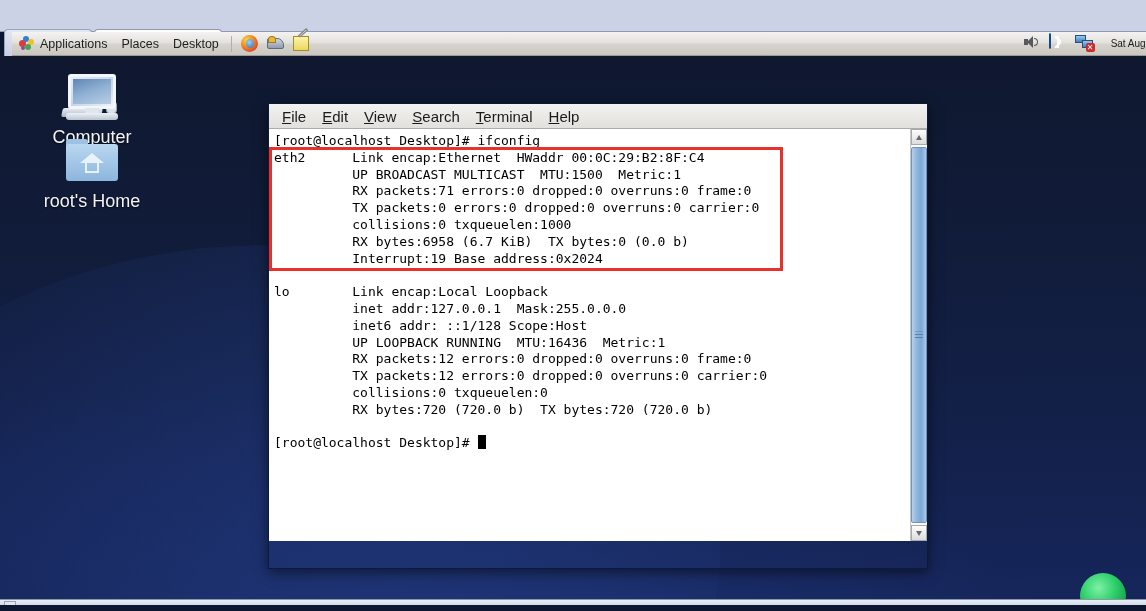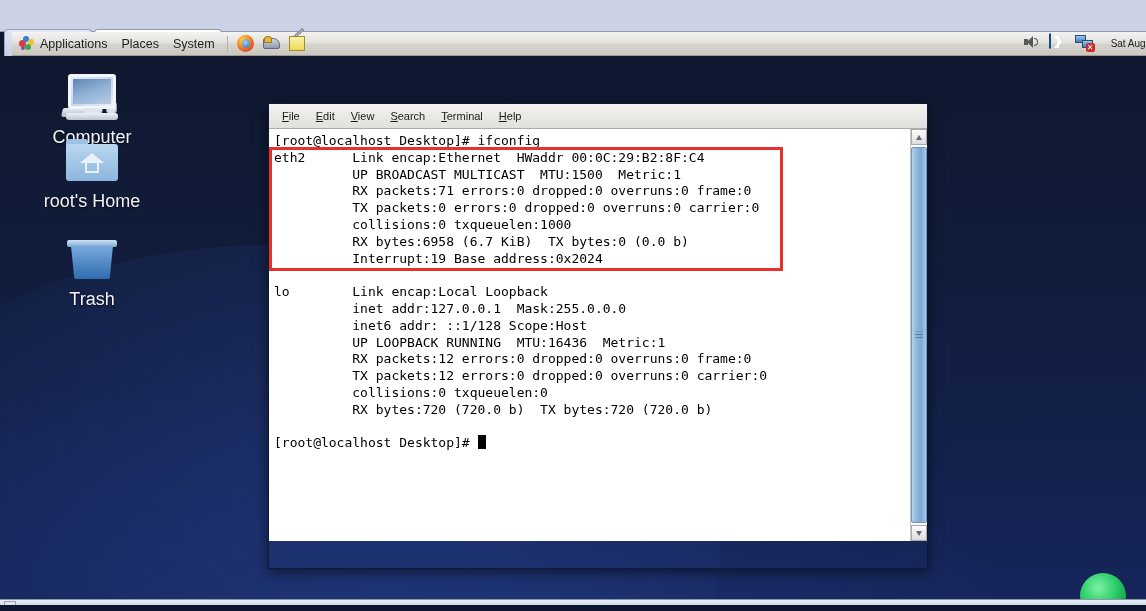--- a/index.html
+++ b/index.html
@@ -315,21 +315,21 @@
   .tb-cl1, .tb-cl2 { position: absolute; left: 0px; top: 6px; width: 14px; height: 2.6px; background: #eaeaea; }
   .tb-cl1 { transform: rotate(45deg); }
   .tb-cl2 { transform: rotate(-45deg); }
 
   #term-menu {
     height: 25px;
     background: linear-gradient(to bottom, #f3f2f0, #e2e0dc);
     border-bottom: 1px solid #b0aca5;
     display: flex; align-items: center;
     padding-left: 5px;
-    font-size: 11px; color: #1a1a1a;
+    font-size: 15px; color: #1a1a1a;
   }
   .mitem { padding: 2px 8px; cursor: pointer; }
   .mitem u { text-decoration: underline; }
 
   #term-body {
     position: relative;
     height: 412px;
     background: #ffffff;
     display: flex;
   }
@@ -427,21 +427,21 @@
           <i class="ap3"></i>
           <i class="ap4"></i>
           <i class="ap5"></i>
       </span>
       <span>Applications</span>
     </div>
     <div class="gmenu">
       <span>Places</span>
     </div>
     <div class="gmenu">
-      <span>System</span>
+      <span>Desktop</span>
     </div>
 
     <span class="gsep"></span>
 
     <span class="ptray-ico">
       <span class="ff-o"></span>
         <span class="ff-i"></span>
     </span>
     <span class="ptray-ico">
       <span class="ev-b"></span>
@@ -489,27 +489,20 @@
     <div class="dicon" id="ic-home">
       <div class="dglyph">
         <span class="hm-tab"></span>
           <span class="hm-bd"></span>
         <span class="hm-rf"></span>
           <span class="hm-ho"></span>
       </div>
       <div class="dlabel">root's Home</div>
     </div>
 
-    <div class="dicon" id="ic-trash">
-      <div class="dglyph">
-        <span class="tr-lid"></span>
-          <span class="tr-bd"></span>
-      </div>
-      <div class="dlabel">Trash</div>
-    </div>
 
     <div id="bush2"></div>
     <div id="bush"></div>
 
     <div id="gbottom">
       <div id="gbottom-btn"></div>
     </div>
   </div>
 
   <div id="term">

